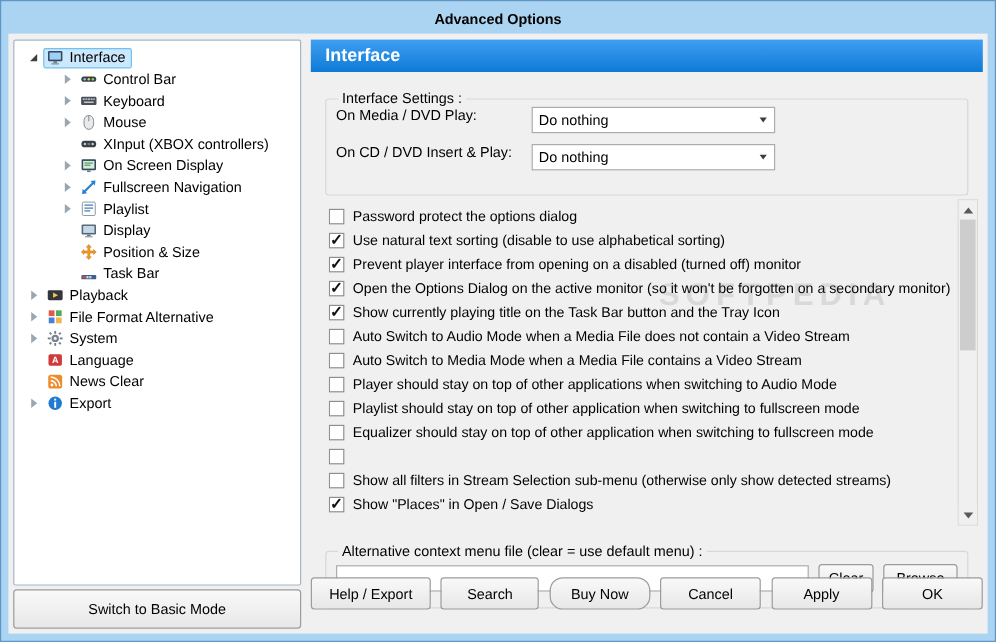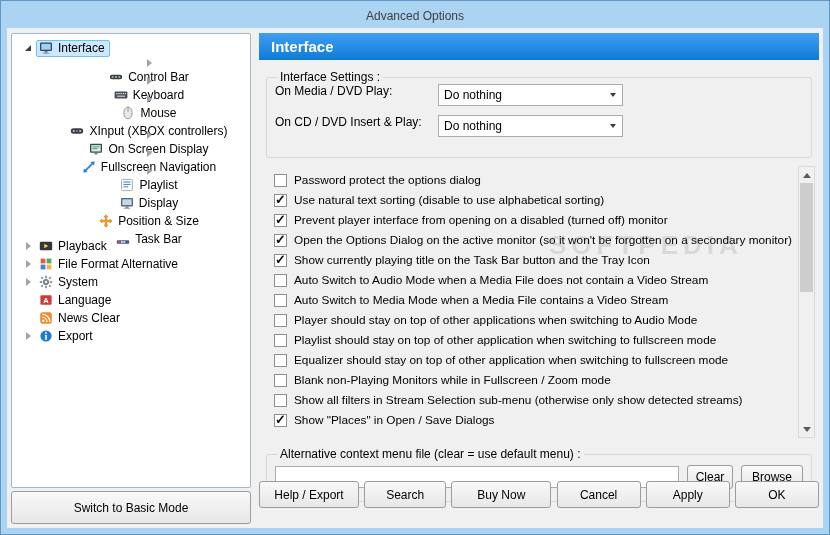--- a/index.html
+++ b/index.html
@@ -3,52 +3,52 @@
 <meta charset="utf-8">
 <style>
   * { box-sizing: border-box; cursor: default; }
   html,body { margin:0; padding:0; }
   body {
     width:830px; height:535px; position:relative; overflow:hidden;
     font-family:"Liberation Sans", sans-serif; font-size:12px; color:#000;
     background:#fff;
   }
   .window { position:absolute; inset:0; background:#abd3f2; border:1px solid #5f96c4; }
-  .titlebar { height:30px; display:flex; align-items:center; justify-content:center; font-size:12px; color:#404040; }
+  .titlebar { height:30px; display:flex; align-items:center; justify-content:center; font-size:12px; color:#000000;font-weight:bold; }
   .bodyarea { position:absolute; left:6px; right:6px; top:27px; bottom:6px; background:#f0f0f0; }
 
   
   .tree-panel { position:absolute; left:4px; top:5px; width:240px; bottom:40px;
     background:#fff; border:1px solid #a5b6c4; border-radius:2px; padding-top:5px; overflow:hidden; }
   .titem { display:flex; align-items:center; height:18px; font-size:12px; white-space:nowrap; }
-  .lvl0 { padding-left:10px; } .lvl1 { padding-left:38px;flex-direction:column; }
+  .lvl0 { padding-left:10px; } .lvl1 { padding-left:38px; }
   .tw { width:12px; height:12px; display:inline-flex; align-items:center; justify-content:center; margin-right:2px; flex:none; }
   .tw.collapsed::after { content:""; width:0; height:0; border-top:4px solid transparent; border-bottom:4px solid transparent; border-left:5px solid #9aa7b0; }
   .tw.expanded::after { content:""; width:0; height:0; border-left:6px solid transparent; border-bottom:6px solid #3f3f3f; }
   .node { display:inline-flex; align-items:center; height:17px; padding:0 4px 0 2px; border:1px solid transparent; border-radius:2px; }
   .node.sel { background:#cbe8fc; border-color:#70c0f0; }
   .ticon { width:15px; height:14px; margin-right:4px; display:inline-flex; flex:none; }
   .ticon svg { width:14px; height:14px; }
 
   
   .btn { background:linear-gradient(180deg,#f9f9f9,#e7e7e7); border:1px solid #9c9c9c; border-radius:3px;
     font-family:"Liberation Sans", sans-serif; font-size:12px; color:#000; padding:0; }
   .basic-btn { position:absolute; left:4px; bottom:4px; width:240px; height:33px; }
 
   
   .right { position:absolute; left:252px; top:5px; right:4px; bottom:4px; }
   .blue-header { position:absolute; top:0; left:0; right:0; height:27px;
     background:linear-gradient(180deg,#3f9ff2,#0e7ad6); color:#fff; font-size:15px; font-weight:bold;
     display:flex; align-items:center; padding-left:12px; }
-  fieldset { border:1px solid #d8d8d8; border-radius:3px; margin:3px; padding:0 8px 7px; min-inline-size:0; background:transparent; }
+  fieldset { border:1px solid #d8d8d8; border-radius:3px; margin:8px; padding:0 8px 7px; min-inline-size:0; background:transparent; }
   legend { font-size:12px; padding:0 3px; margin-left:2px; color:#000; }
   .settings { position:absolute; top:34px; left:4px; right:4px; height:88px; }
   .srow { display:flex; align-items:flex-start; height:31px; }
   .slabel { width:163px; font-size:12px; }
-  .combo { display:flex; align-items:center; width:185px; height:22px; background:#fff; border:1px solid #ababab; }
+  .combo { display:flex; align-items:center; width:203px; height:22px; background:#fff; border:1px solid #ababab; }
   .ctext { flex:1; font-size:12px; padding-left:5px; }
   .carr { width:18px; align-self:stretch; display:flex; align-items:center; justify-content:center; }
   .carr::after { content:""; border-left:3.5px solid transparent; border-right:3.5px solid transparent; border-top:4px solid #3c3c3c; }
 
   
   .options-wrap { position:absolute; top:133px; left:15px; right:4px; height:272px; }
   .optlist { position:absolute; left:0; right:21px; top:0; bottom:0; padding-top:4px; overflow:hidden; }
   .opt { display:flex; align-items:center; height:20px; font-size:11.8px; white-space:nowrap; }
   .cb { width:13px; height:13px; border:1px solid #8e8e8e; background:#fff; margin-right:7px; position:relative; flex:none; }
   .cb.on::after { content:"✓"; position:absolute; left:0px; top:-3px; font-size:13px; font-weight:bold; color:#101010; }
@@ -64,21 +64,21 @@
 
   
   .context { position:absolute; top:411px; left:4px; right:4px; height:55px; }
   .crow { display:flex; align-items:center; gap:8px; margin-top:4px; }
   .ctxinput { flex:1; height:22px; border:1px solid #ababab; background:#fff; font-family:"Liberation Sans", sans-serif; font-size:12px; padding:0 4px; }
   .b-clear { width:46px; height:24px; } .b-browse { width:62px; height:24px; }
 
   
   .btnrow { position:absolute; left:0; right:0; bottom:16px; height:27px; display:flex; justify-content:space-between; }
   .btnrow .btn { height:27px; }
-  .b-help { width:100px; } .b-search { width:82px; } .b-buy { width:100px; }
+  .b-help { width:100px; } .b-search { width:82px; } .b-buy { width:84px;border-radius:11px; }
   .b-cancel { width:84px; } .b-apply { width:84px; } .b-ok { width:84px; }
 
   .watermark { position:absolute; left:548px; top:229px; font-size:26px; font-weight:bold;
     letter-spacing:5px; color:rgba(90,90,90,0.15); pointer-events:none; }
 </style>
 </head>
 <body>
 
 <div class="window">
   <div class="titlebar">
@@ -391,21 +391,20 @@
             <div class="opt">
               <span class="cb"></span>
               <span class="olabel">Playlist should stay on top of other application when switching to fullscreen mode</span>
             </div>
             <div class="opt">
               <span class="cb"></span>
               <span class="olabel">Equalizer should stay on top of other application when switching to fullscreen mode</span>
             </div>
             <div class="opt">
               <span class="cb"></span>
-              <span class="olabel">Blank non-Playing Monitors while in Fullscreen / Zoom mode</span>
             </div>
             <div class="opt">
               <span class="cb"></span>
               <span class="olabel">Show all filters in Stream Selection sub-menu (otherwise only show detected streams)</span>
             </div>
             <div class="opt">
               <span class="cb on"></span>
               <span class="olabel">Show "Places" in Open / Save Dialogs</span>
             </div>
           </div>

